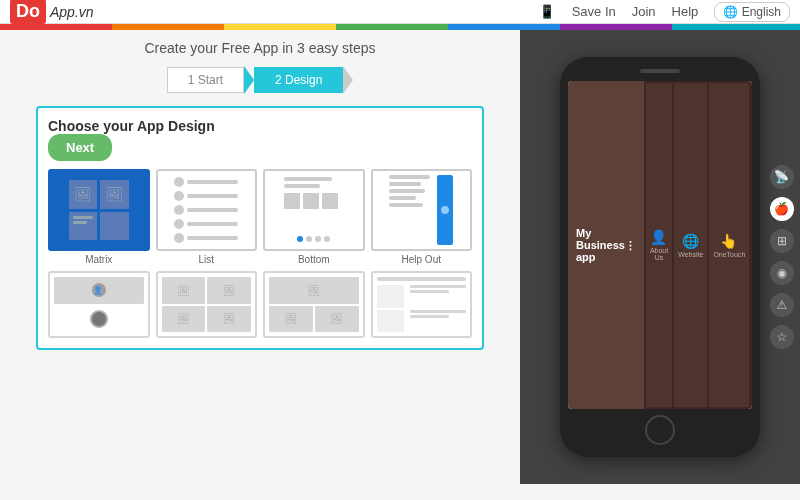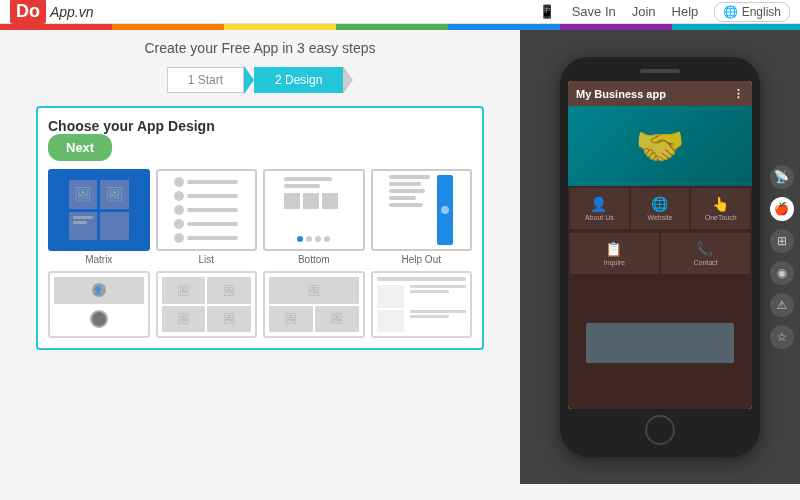--- a/index.html
+++ b/index.html
@@ -299,21 +299,21 @@
       background: #444;
       border-radius: 2px;
       margin: 0 auto 8px;
     }
     .phone-screen {
       flex: 1;
       background: #fff;
       border-radius: 4px;
       overflow: hidden;
       display: flex;
-      flex-direction: column;
+      flex-direction: row;
     }
     .phone-home {
       width: 30px;
       height: 30px;
       border-radius: 50%;
       border: 2px solid #444;
       margin: 6px auto 0;
     }
 
     

